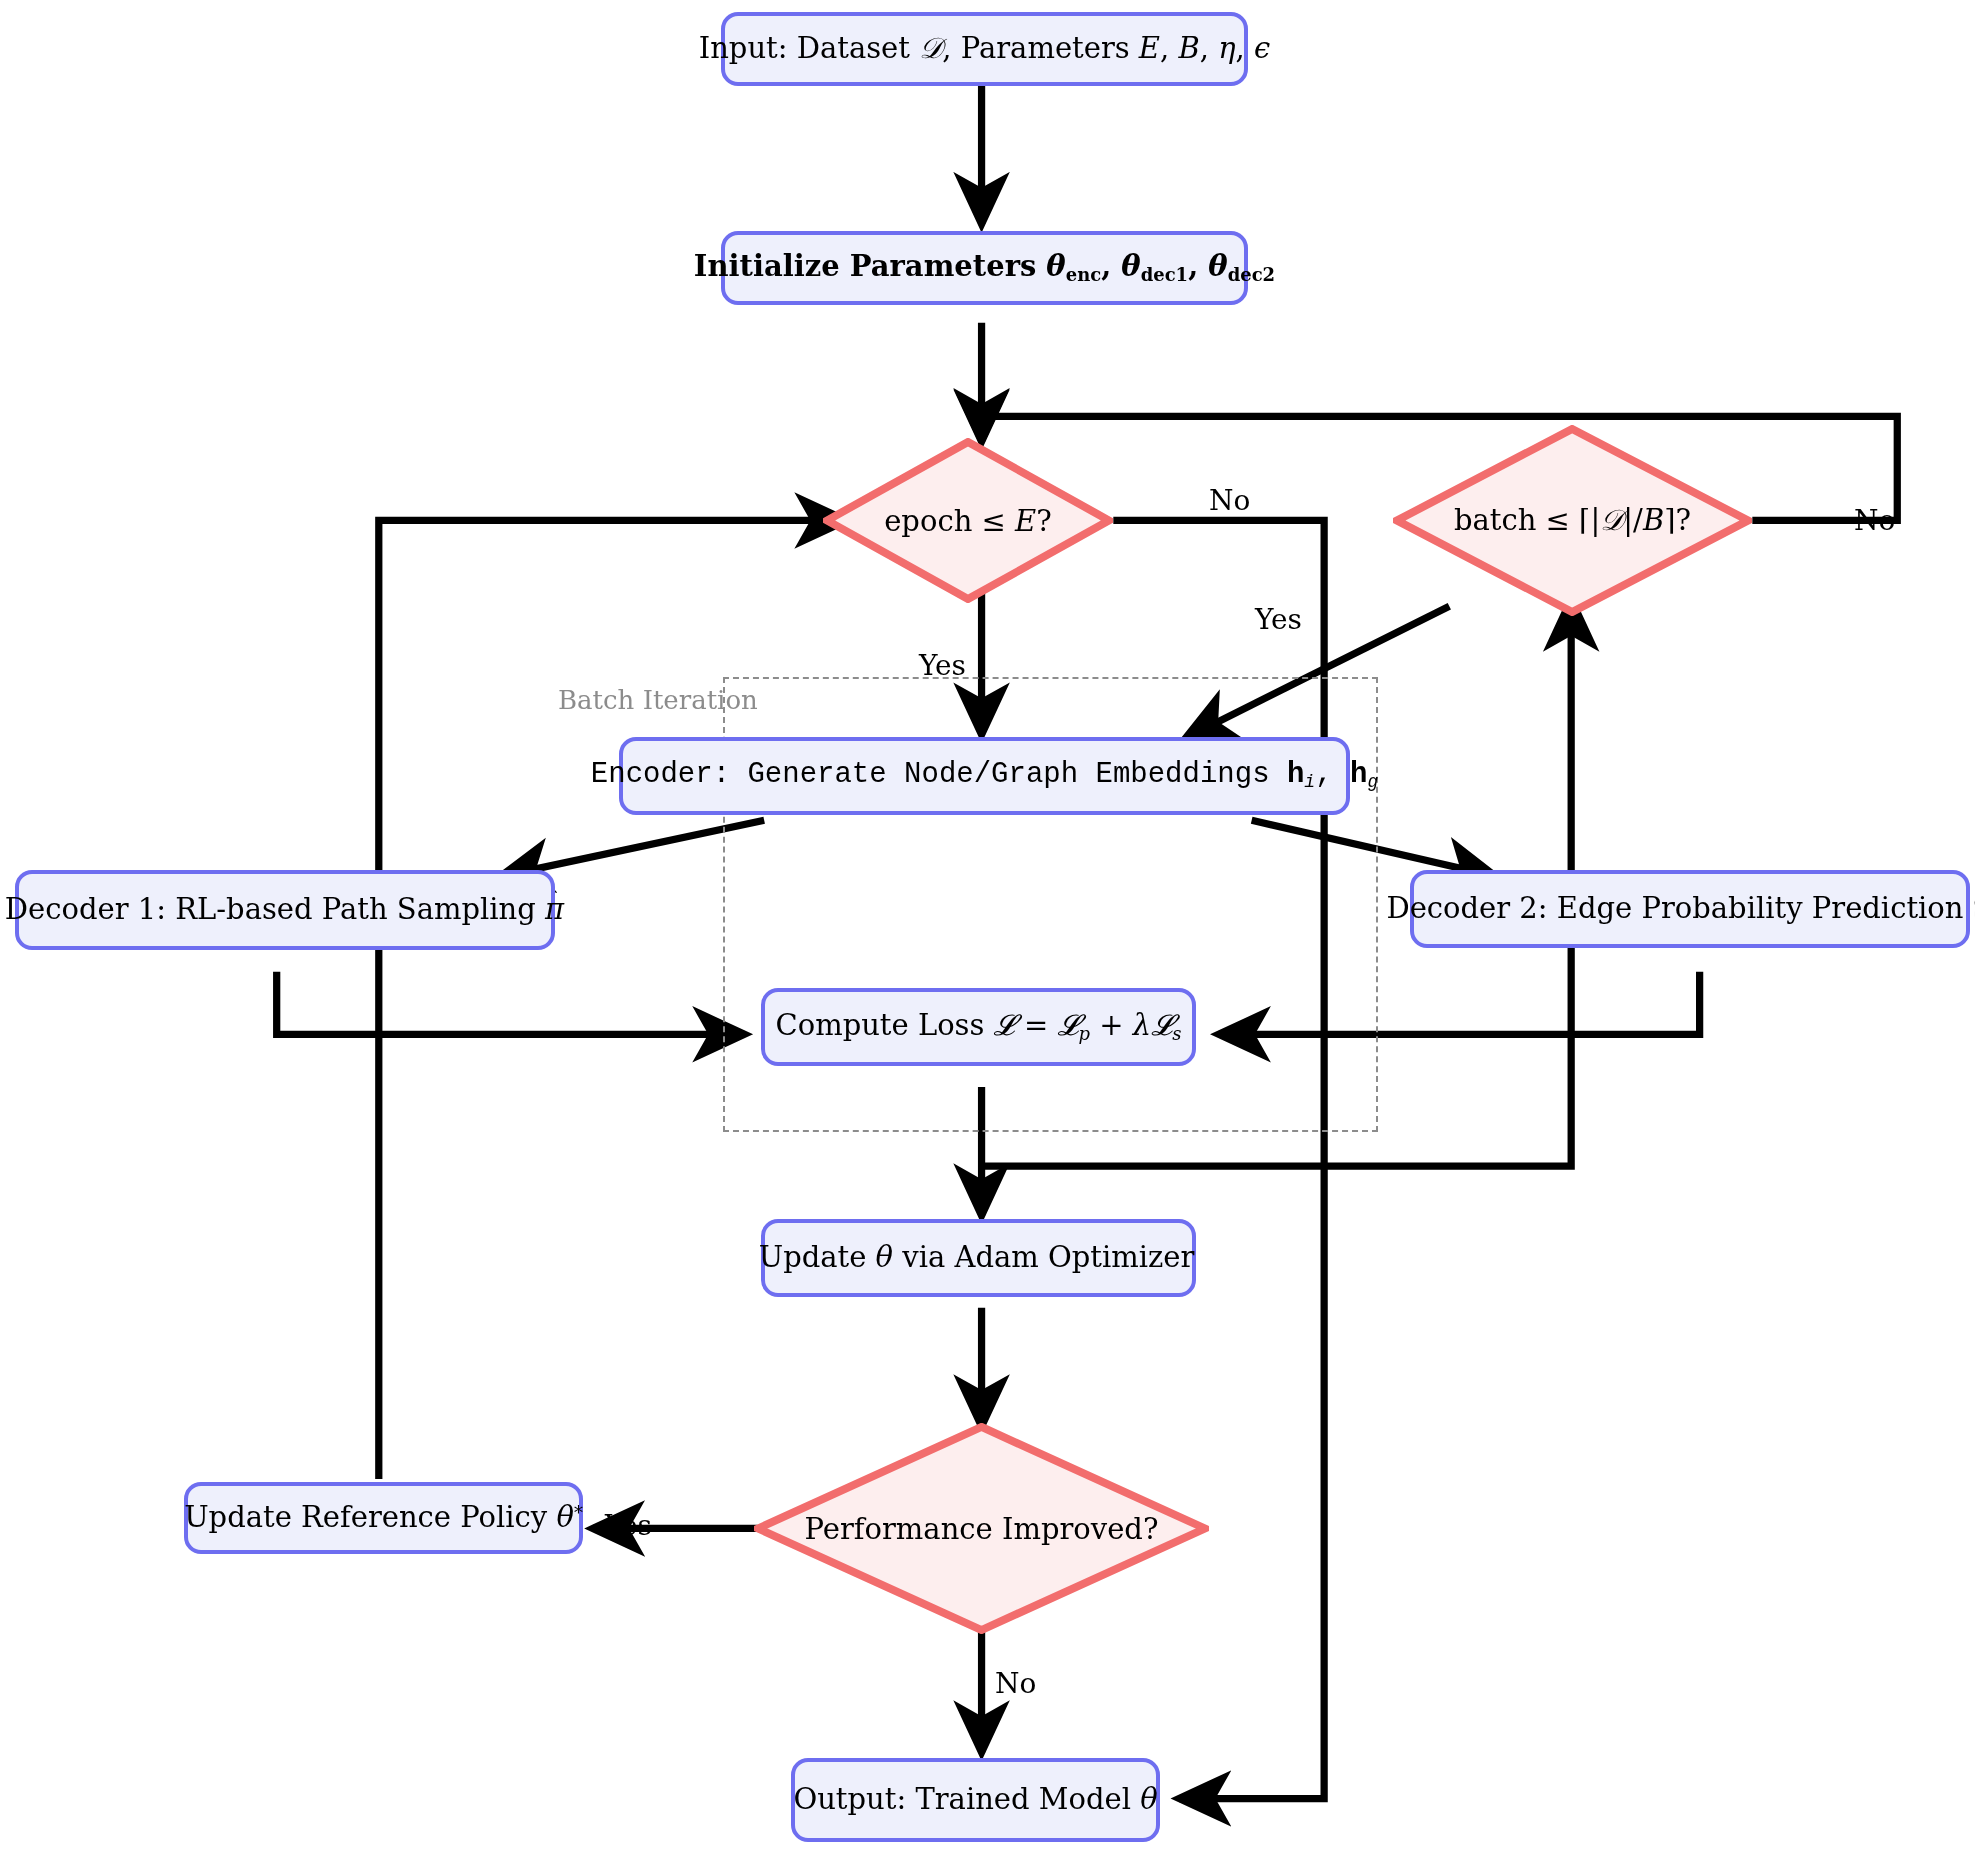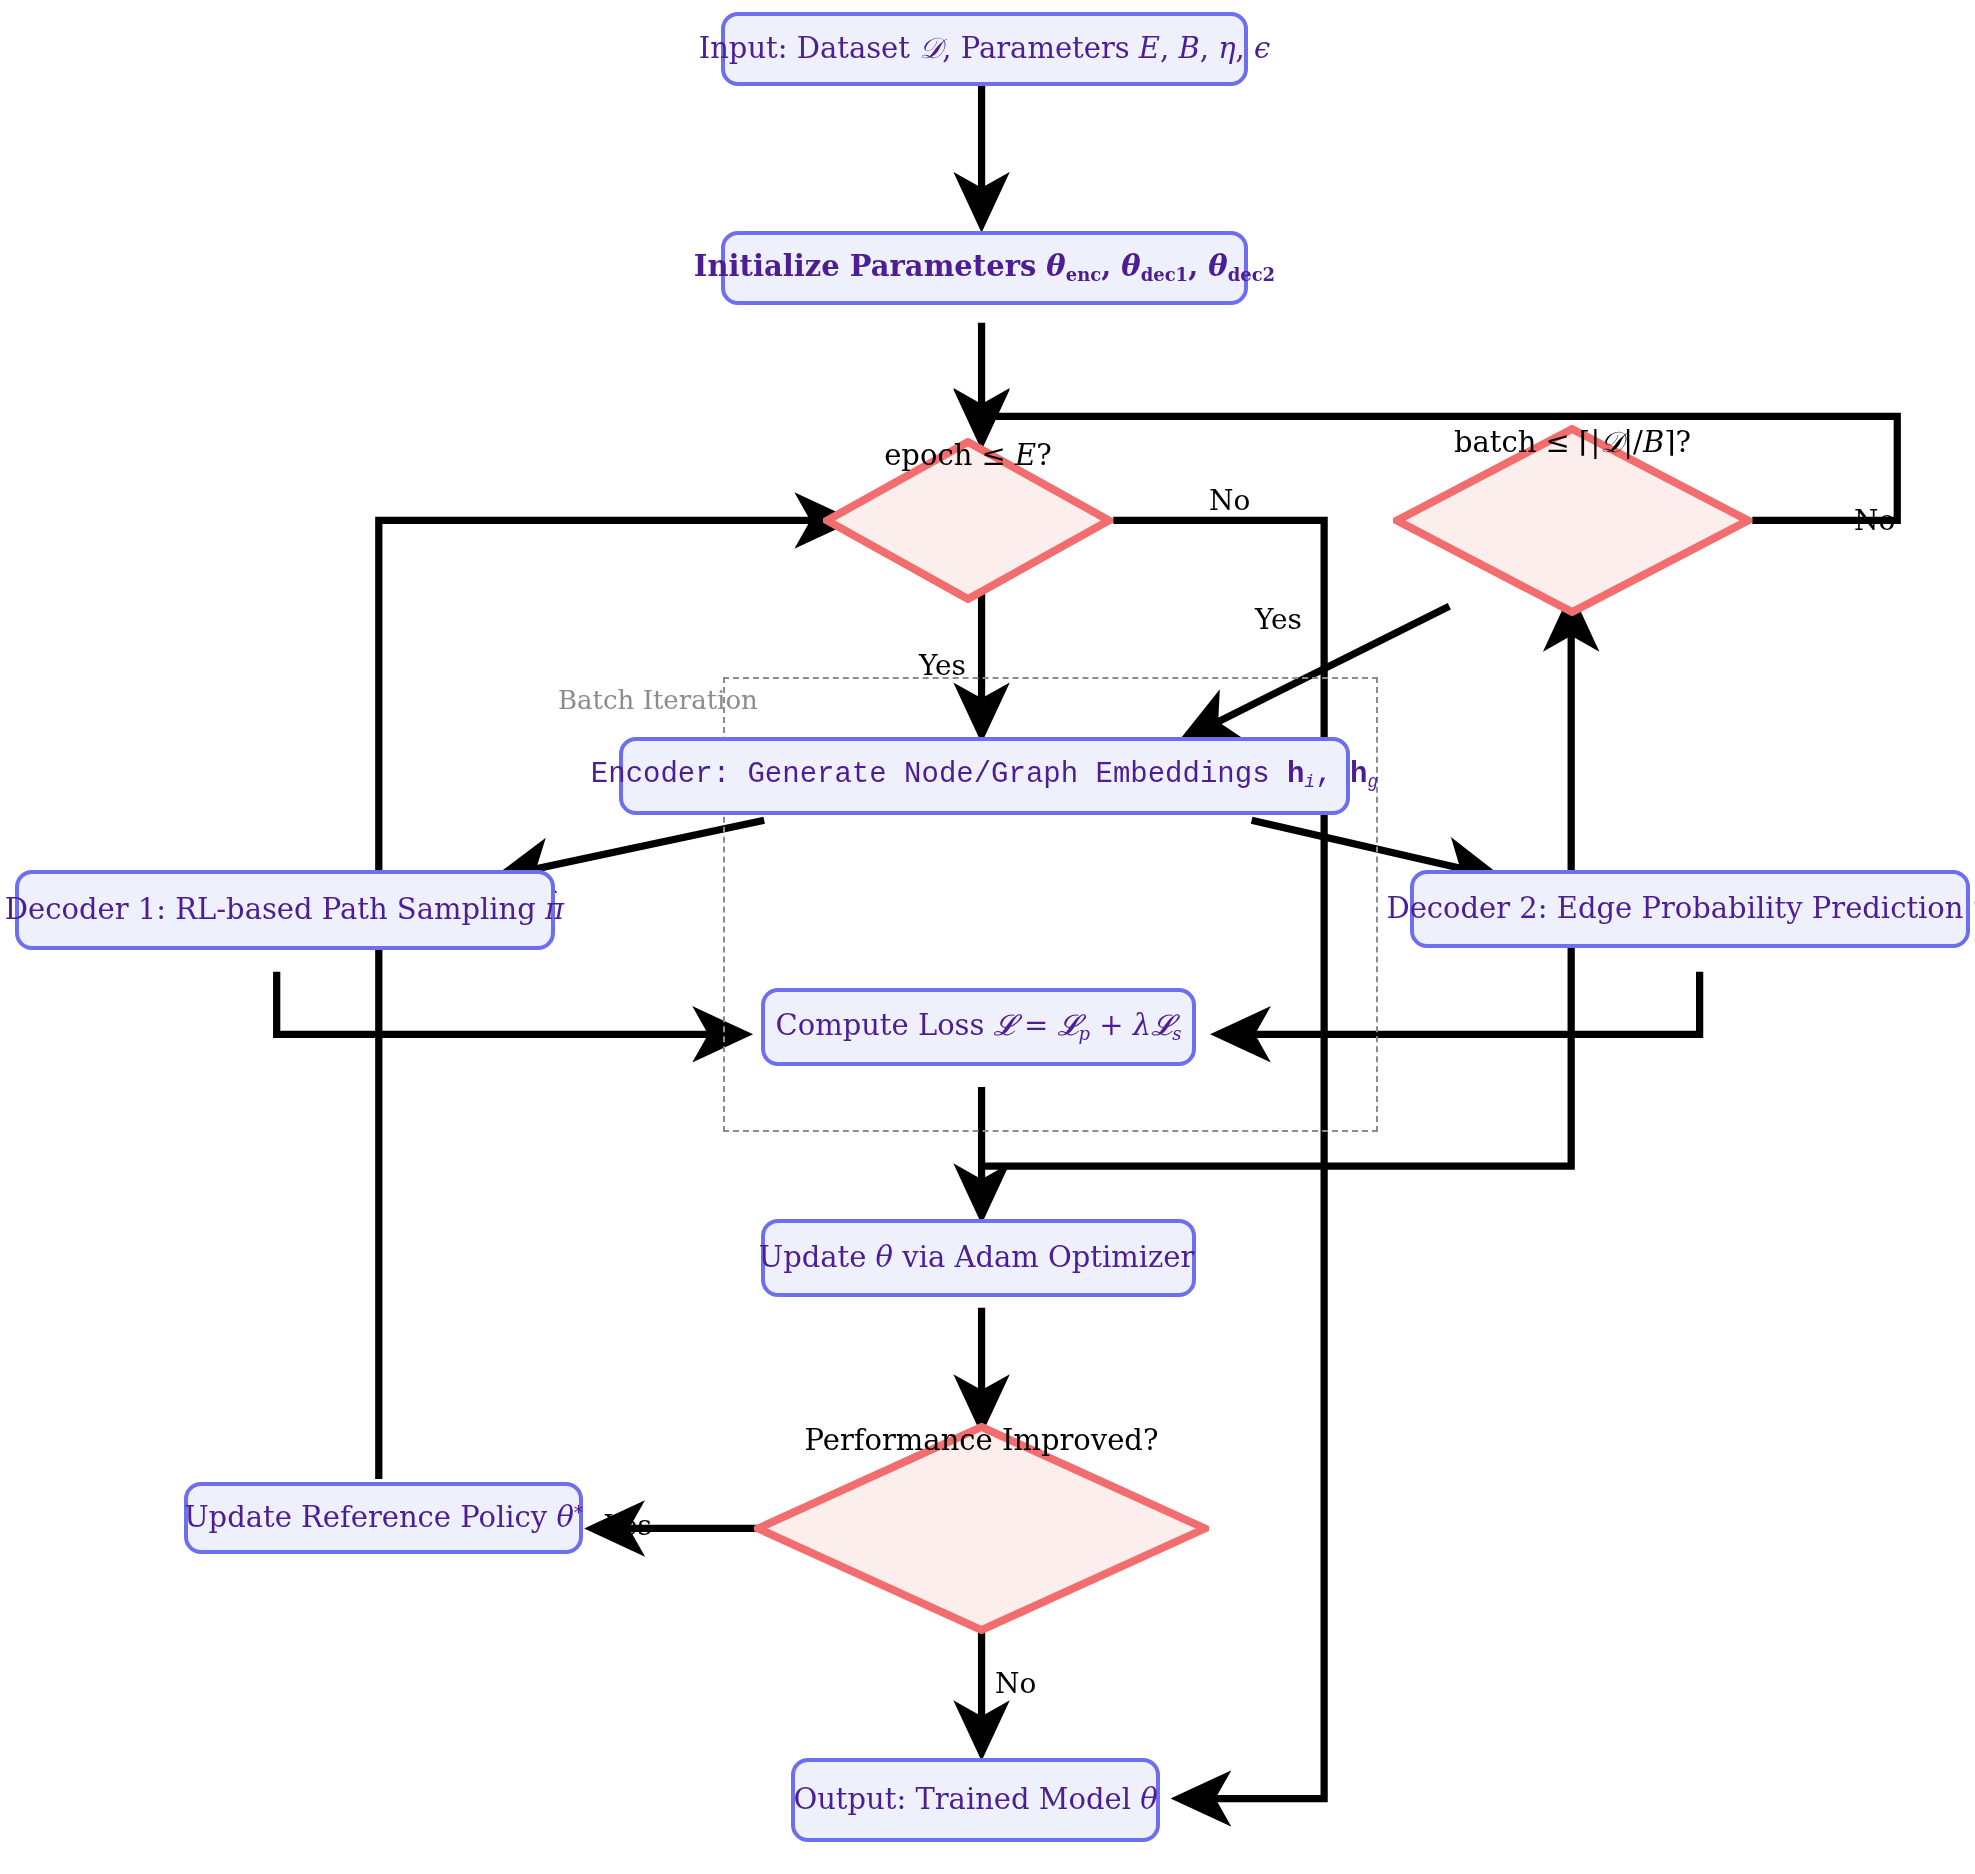--- a/index.html
+++ b/index.html
@@ -29,33 +29,33 @@
   
   .node {
     position: absolute;
     box-sizing: border-box;
     background: #eef0fc;
     border: 4.6px solid #6e6ef0;
     border-radius: 17px;
     display: flex;
     align-items: center;
     justify-content: center;
-    color: #4c1d95;
+    color: #000000;
     font-size: 29px;
     line-height: 1.1;
     white-space: nowrap;
     padding: 0 17px;
   }
   .node .txt { display: inline-block; }
 
   
   .diamond {
     position: absolute;
     display: flex;
-    align-items: flex-start;
+    align-items: center;
     justify-content: center;
   }
   .diamond .dshape {
     position: absolute;
     left: 0; top: 0;
     width: 100%; height: 100%;
   }
   .diamond .dlabel {
     position: relative;
     z-index: 2;

